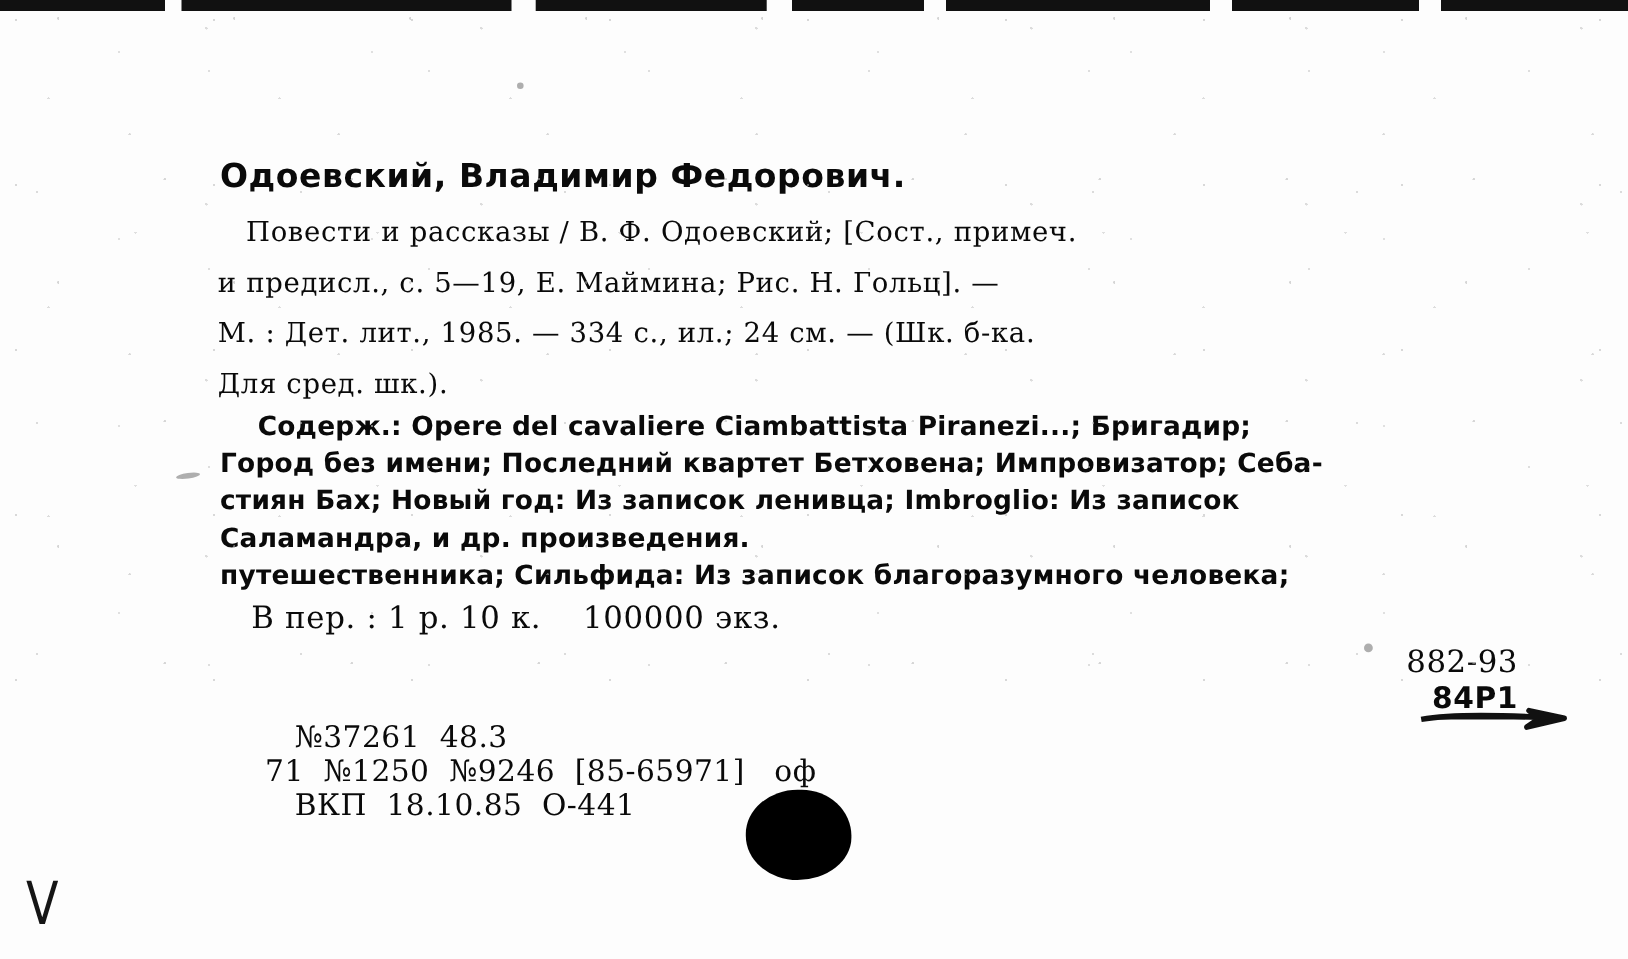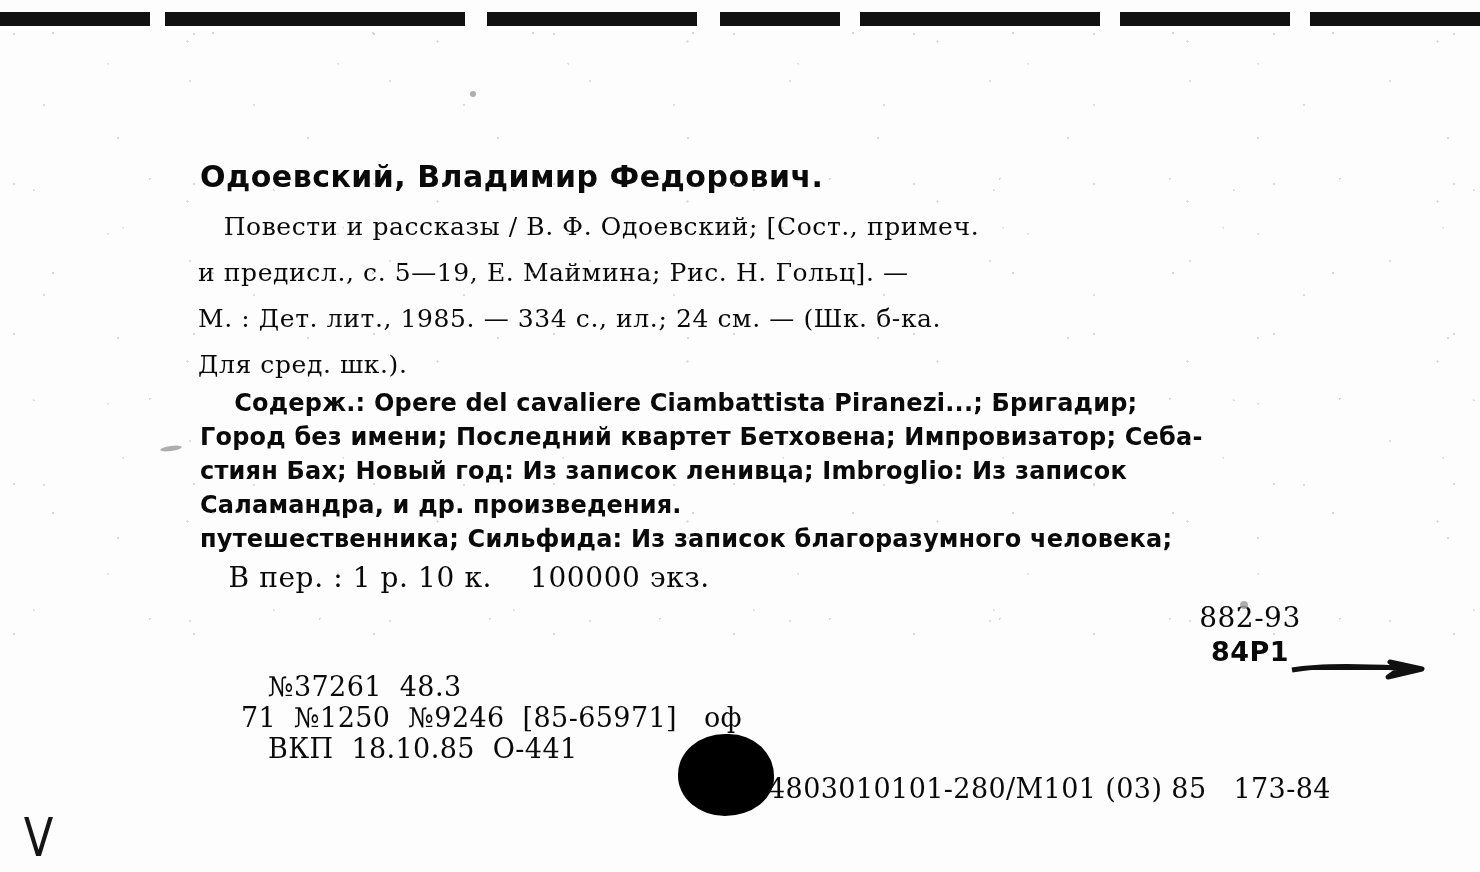--- a/index.html
+++ b/index.html
@@ -47,21 +47,21 @@
   }
   .edge-top span {
     position: absolute;
     top: -4px;
     height: 14px;
     background: #111;
   }
 
   .card {
     position: absolute;
-    left: 0; top: 16px;
+    left: 0; top: 0;
     width: 1480px; height: 620px;
   }
 
   .block {
     position: absolute;
   }
 
   .bold-head {
     font-family: "DejaVu Sans", sans-serif;
     font-weight: 700;
@@ -92,21 +92,21 @@
     font-family: "DejaVu Serif", serif;
     font-size: 28px;
     letter-spacing: .6px;
     white-space: pre;
   }
 
   .class-num {
     font-family: "DejaVu Serif", serif;
     font-size: 28px;
     letter-spacing: .5px;
-    text-align: center;
+    text-align: right;
   }
   .class-num.b {
     font-family: "DejaVu Sans", sans-serif;
     font-weight: 700;
     font-size: 27px;
   }
 
   .footer-line {
     font-family: "DejaVu Serif", serif;
     font-size: 27px;
@@ -184,21 +184,20 @@
     </svg>
 
     <div class="block" style="left:200px; top:655px; width:900px;margin-left:41px;">
       <div class="footer-line">   №37261  48.3</div>
       <div class="footer-line">71  №1250  №9246  [85-65971]   оф</div>
       <div class="footer-line">   ВКП  18.10.85  О-441</div>
     </div>
 
     <div class="blot" style="left:678px; top:718px; width:96px; height:82px;"></div>
 
-    <div class="block footer-line" style="left:768px; top:757px;">4803010101-280/М101 (03) 85   173-84</div>
 
     <div class="check-mark" style="left:20px; top:790px;">V</div>
 
     <div class="smudge" style="left:160px; top:430px; width:22px; height:5px; transform:rotate(-8deg);"></div>
     <div class="smudge" style="left:470px; top:75px; width:6px; height:6px;"></div>
     <div class="smudge" style="left:1240px; top:585px; width:8px; height:8px;"></div>
 
     <div class="noise"></div>
   </div>
 </div>

